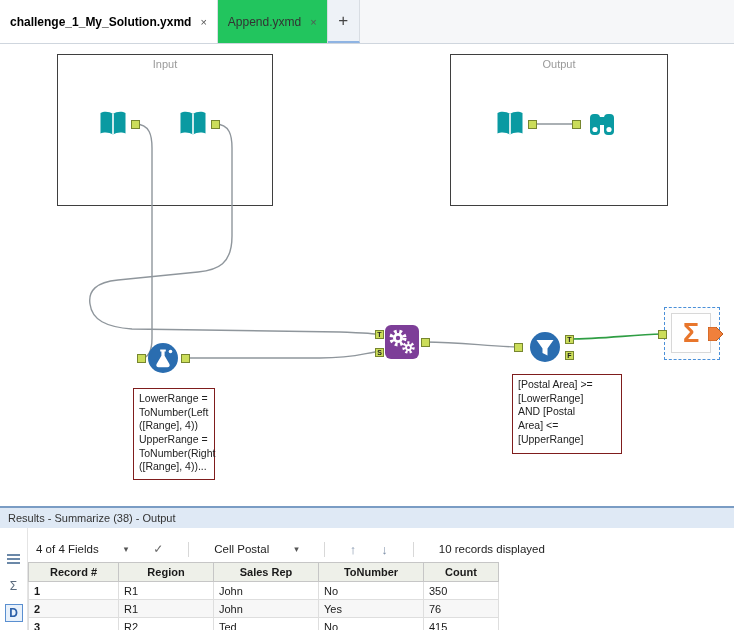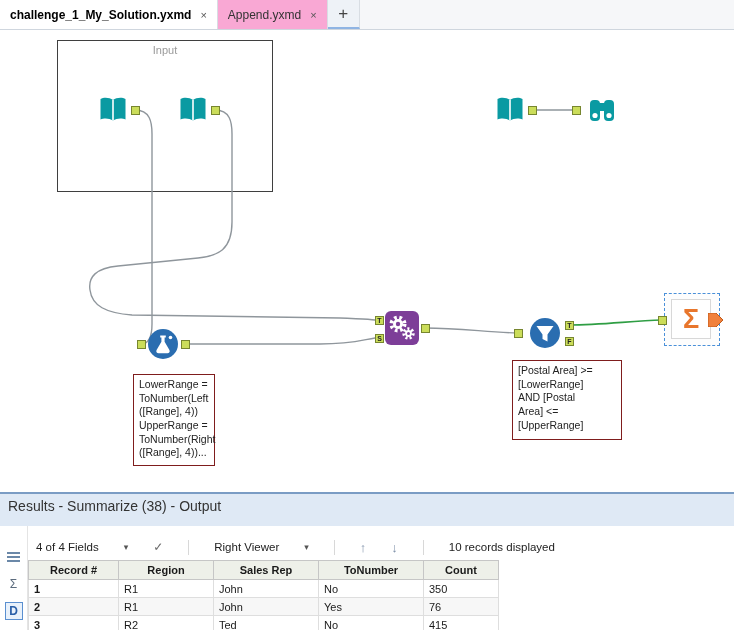--- a/index.html
+++ b/index.html
@@ -1,23 +1,23 @@
 <!DOCTYPE html>
 <html><head>
 <meta charset="utf-8">
 <style>
   * { box-sizing: border-box; margin: 0; padding: 0; }
   html,body { width:734px; height:630px; overflow:hidden; background:#fff;
     font-family:"Liberation Sans", sans-serif; }
 
   
-  .tabbar { height:30px; display:flex; align-items:stretch; background:#f6f7f9;
+  .tabbar { height:44px; display:flex; align-items:stretch; background:#f6f7f9;
     border-bottom:1px solid #cfd6de; }
   .tab { display:flex; align-items:center; gap:9px; padding:0 10px; font-size:12px;
-    color:#333; border-right:1px solid #d8dde3; background:#f9a8d4; cursor:default; }
+    color:#333; border-right:1px solid #d8dde3; background:#22c55e; cursor:default; }
   .tab.active { background:#ffffff; color:#000; font-weight:bold; }
   .tab .close { font-size:11px; color:#555; font-weight:normal; }
   .newtab { width:32px; display:flex; align-items:center; justify-content:center;
     font-size:17px; color:#444; background:#eef2f7; border-bottom:2px solid #8fb4e3;
     border-right:1px solid #d8dde3; }
 
   
   .canvas { position:relative; height:462px; background:#fff; overflow:hidden;padding-left:24px; }
   .container { position:absolute; border:1px solid #3f3f3f; background:#fff; z-index:1; }
   .container-label { position:absolute; top:3px; left:0; width:100%; text-align:center;
@@ -30,22 +30,22 @@
     border:1px solid #77862f; z-index:4; font-size:7px; line-height:7px;
     text-align:center; color:#222; font-weight:bold; }
   .annotation { position:absolute; z-index:3; border:1px solid #7f1d1d; background:#fff;
     font-size:10.5px; color:#222; padding:3px 5px; white-space:pre-line; line-height:1.3; }
   .selection { position:absolute; border:1.6px dashed #4a90d9; z-index:2; background:#fdfdfd; }
   .summarize-box { width:40px; height:40px; background:#fff; border:1px solid #d8d8d8;
     display:flex; align-items:center; justify-content:center; }
   .summarize-sigma { font-size:27px; font-weight:bold; color:#e8762c; line-height:1; }
 
   
-  .results-header { height:34px; background:#dfe9f5; border-top:2px solid #7a9cc4;
-    font-size:14px; color:#333; padding:4px 8px; }
+  .results-header { height:22px; background:#dfe9f5; border-top:2px solid #7a9cc4;
+    font-size:11px; color:#333; padding:4px 8px; }
   .results-body { display:flex; height:120px; background:#fff; }
   .results-side { width:28px; border-right:1px solid #e4e4e4; display:flex;
     flex-direction:column; align-items:center; padding-top:22px; gap:9px; }
   .icon-btn { width:18px; height:18px; display:flex; align-items:center;
     justify-content:center; font-size:12px; color:#5b6b7d; }
   .icon-btn.selected { border:1px solid #5a8fd0; background:#e8f1fb; color:#2a5fa8;
     font-weight:bold; }
   .icon-lines { width:13px; height:11px;
     background:linear-gradient(#6b88a8 0 2px, transparent 2px 4px, #6b88a8 4px 6px,
       transparent 6px 8px, #6b88a8 8px 10px, transparent 10px); }
@@ -79,20 +79,23 @@
     <span class="close">×</span>
   </div>
   <div class="newtab">+</div>
 </div>
 
 <div class="canvas">
 
   <div class="container" style="left:57px; top:10px; width:216px; height:152px;">
     <div class="container-label">Input</div>
   </div>
+  <div class="container" style="left:450px; top:10px; width:218px; height:152px;">
+    <div class="container-label">Output</div>
+  </div>
 
   <svg class="wires" width="734" height="462">
     <path class="wire" d="M135,80 C150,80 152,92 152,104 L152,294 C152,307 148,314 141,314"></path>
     <path class="wire" d="M215,80 C230,80 232,92 232,104 L232,192 C232,220 218,226 198,228 L118,236 C96,238 88,247 90,260 C92,276 106,283 132,285 L340,288 C360,289 368,289 375,290"></path>
     <path class="wire" d="M185,314 L320,314 C352,314 362,310 375,308"></path>
     <path class="wire" d="M425,298 C460,298 485,302 518,303"></path>
     <path class="wire green" d="M569,295 C602,295 630,291 662,290"></path>
     <path class="wire" d="M532,80 L576,80"></path>
   </svg>
 
@@ -200,21 +203,21 @@
     <div class="icon-btn">Σ</div>
     <div class="icon-btn selected">D</div>
   </div>
 
   <div class="results-main">
     <div class="results-toolbar">
       <span>4 of 4 Fields</span>
       <span class="caret">▾</span>
       <span class="check">✓</span>
       <div class="tb-sep"></div>
-      <span>Right Viewer</span>
+      <span>Cell Postal</span>
       <span class="caret">▾</span>
       <div class="tb-sep"></div>
       <span class="nav-arrow">↑</span>
       <span class="nav-arrow">↓</span>
       <div class="tb-sep"></div>
       <span>10 records displayed</span>
     </div>
 
     <table class="results">
       <colgroup>

